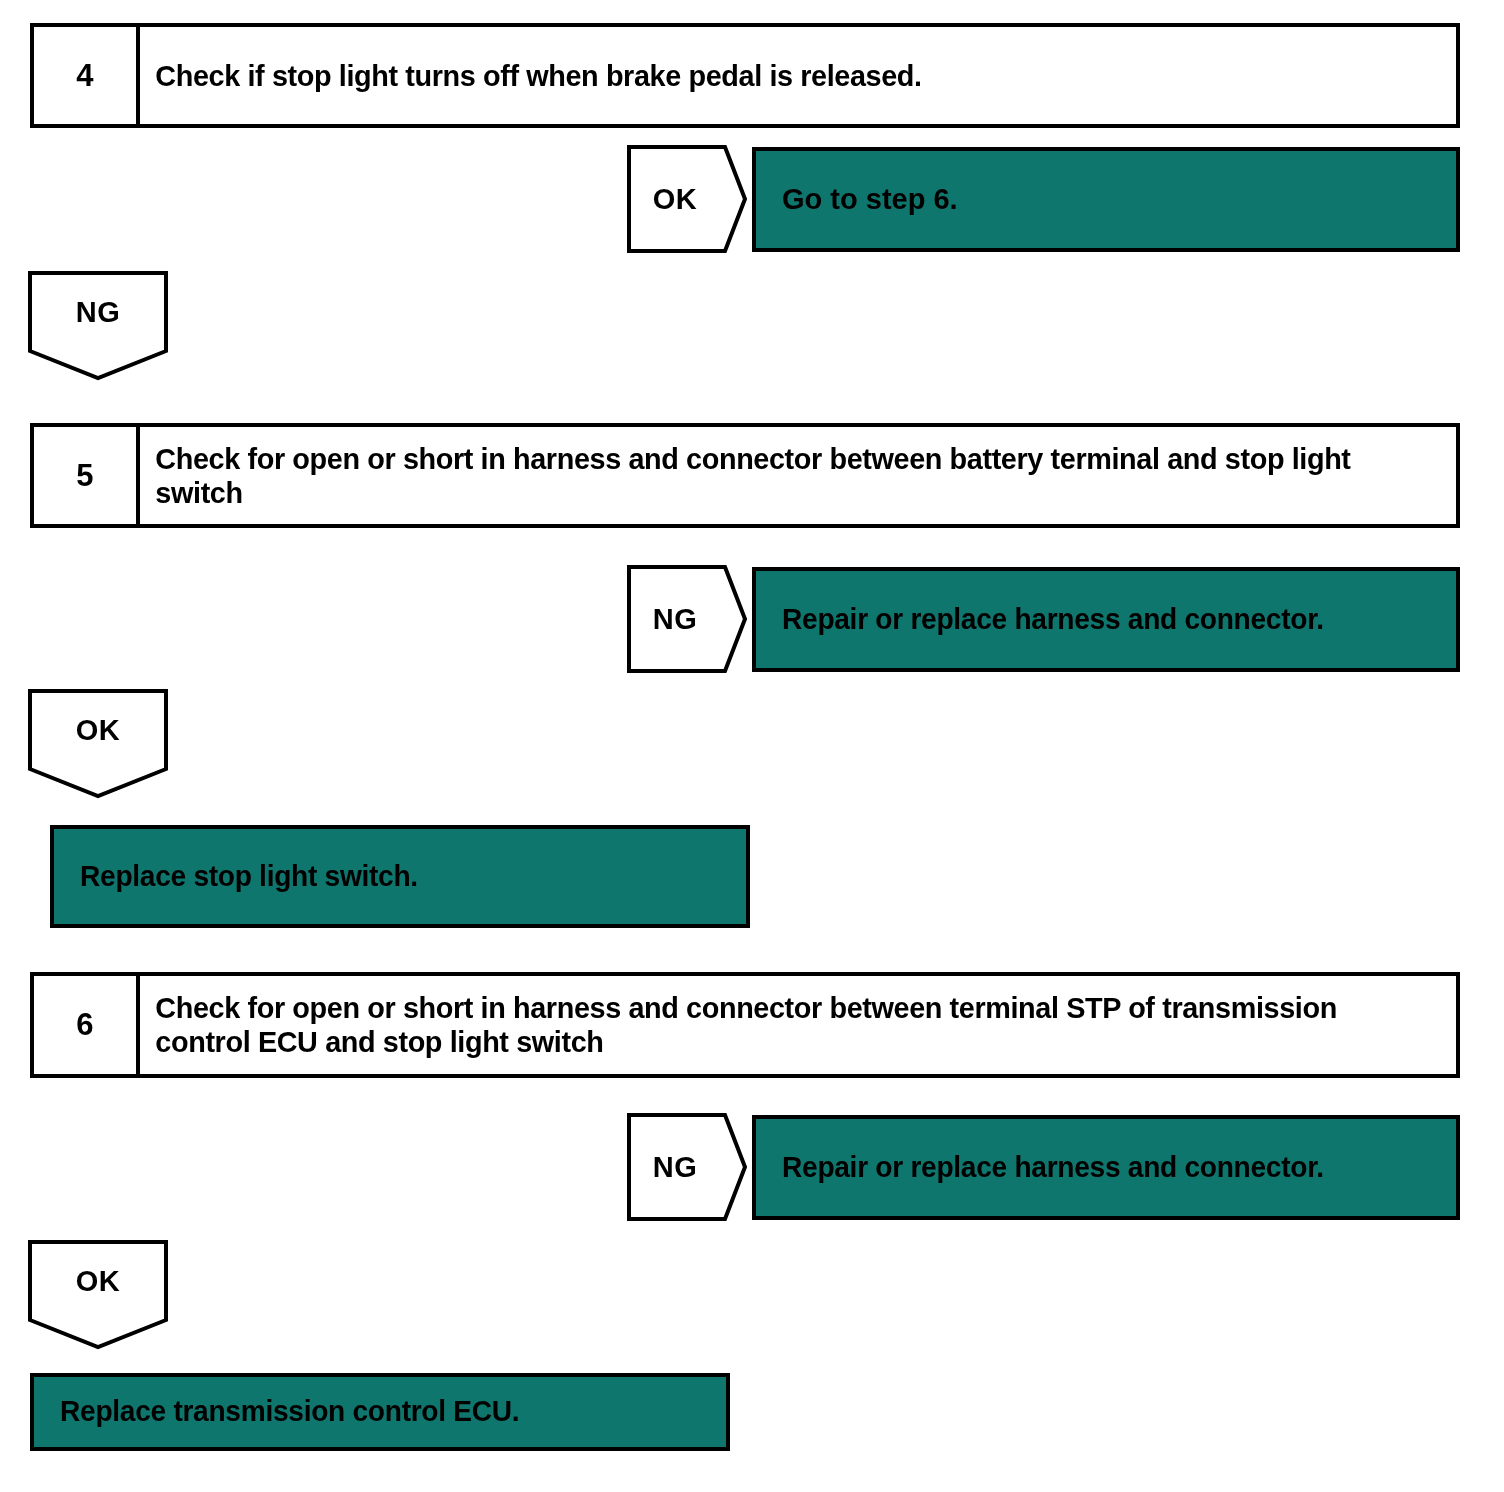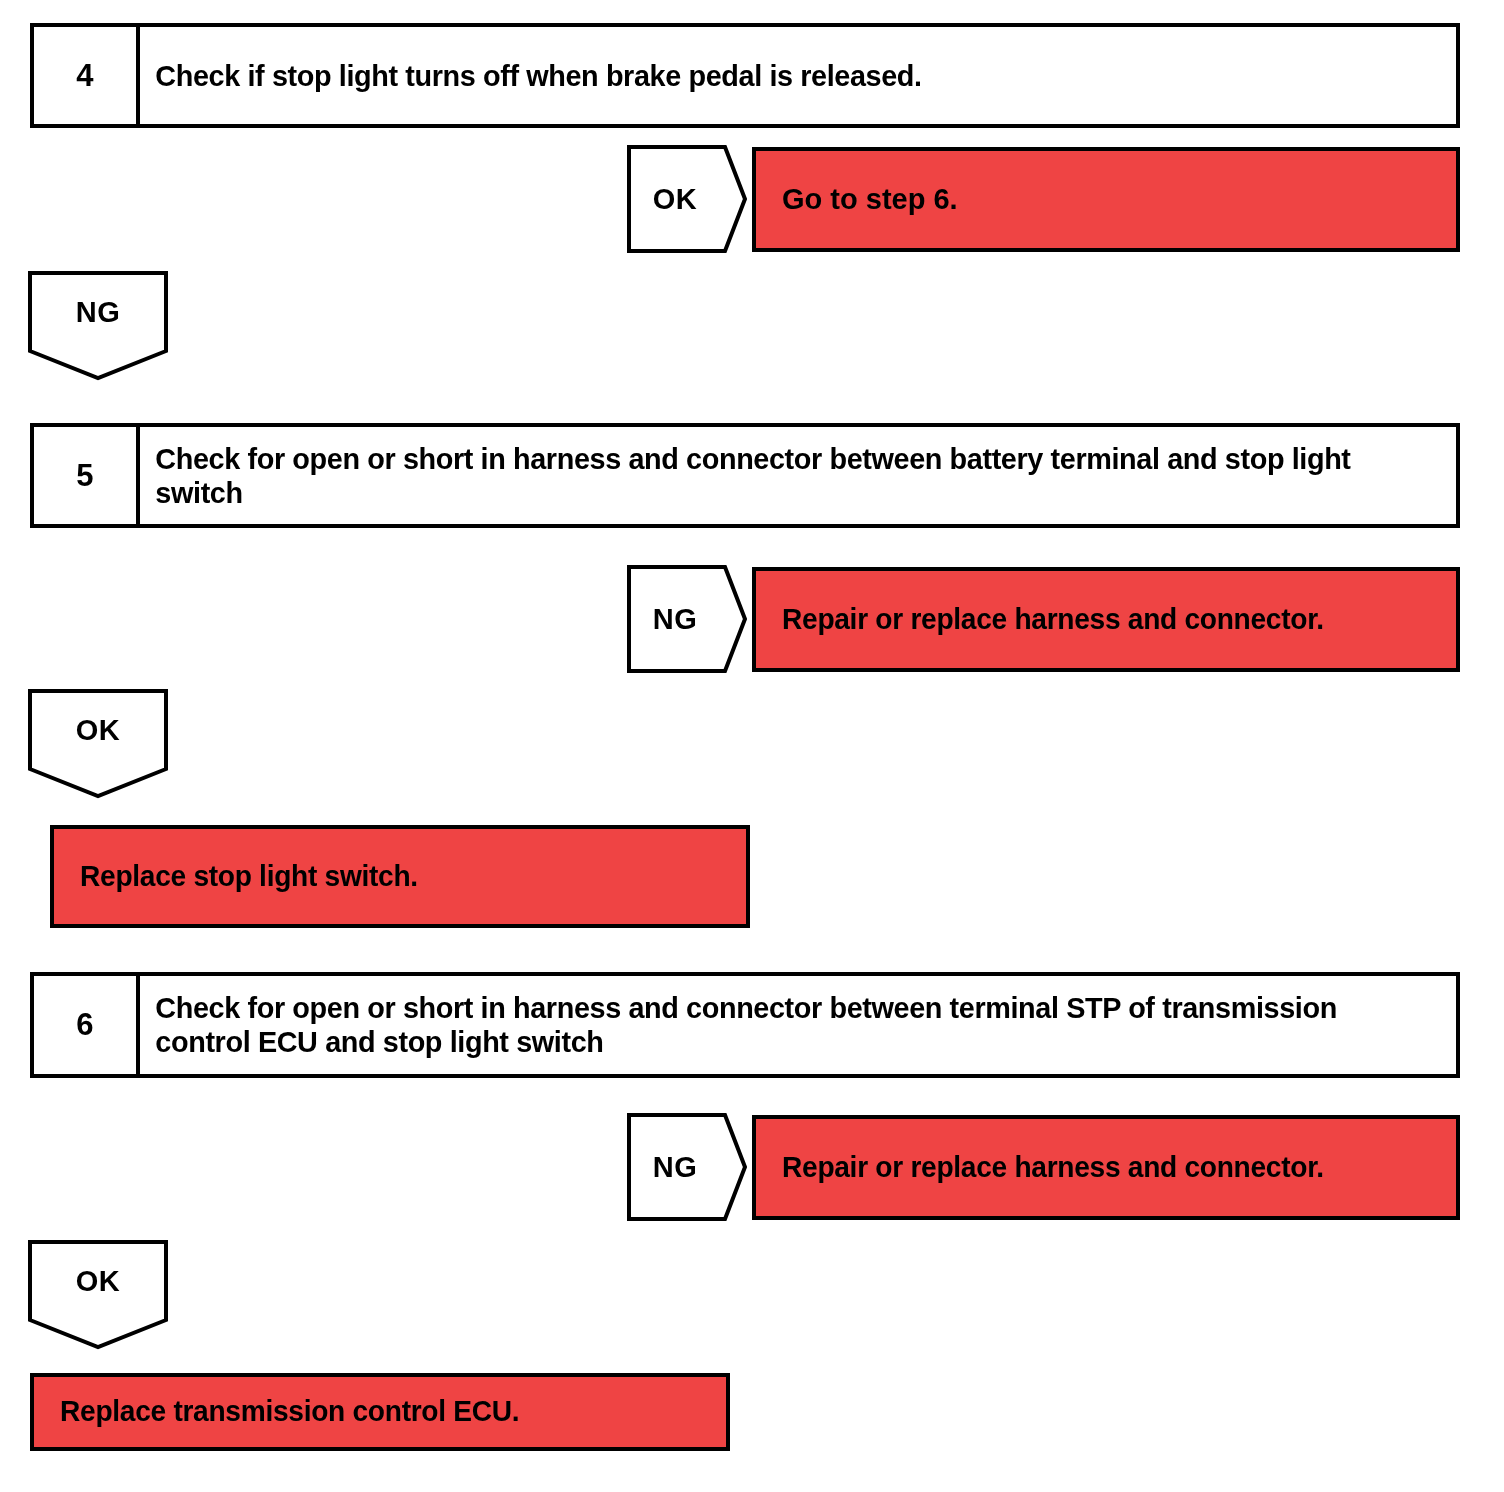--- a/index.html
+++ b/index.html
@@ -51,21 +51,21 @@
     transform: scaleX(0.96);
     transform-origin: left center;
     white-space: pre-line;
   }
 
   
   .plain-box {
     position: absolute;
     box-sizing: border-box;
     border: 4px solid #000;
-    background: #ef4444;
+    background: #0f766e;
     display: flex;
     align-items: center;
     padding: 0 18px 0 26px;
     font-weight: bold;
     font-size: 29px;
     line-height: 1.15;
     letter-spacing: -0.3px;
   }
   .plain-box span.txt {
     display: block;

